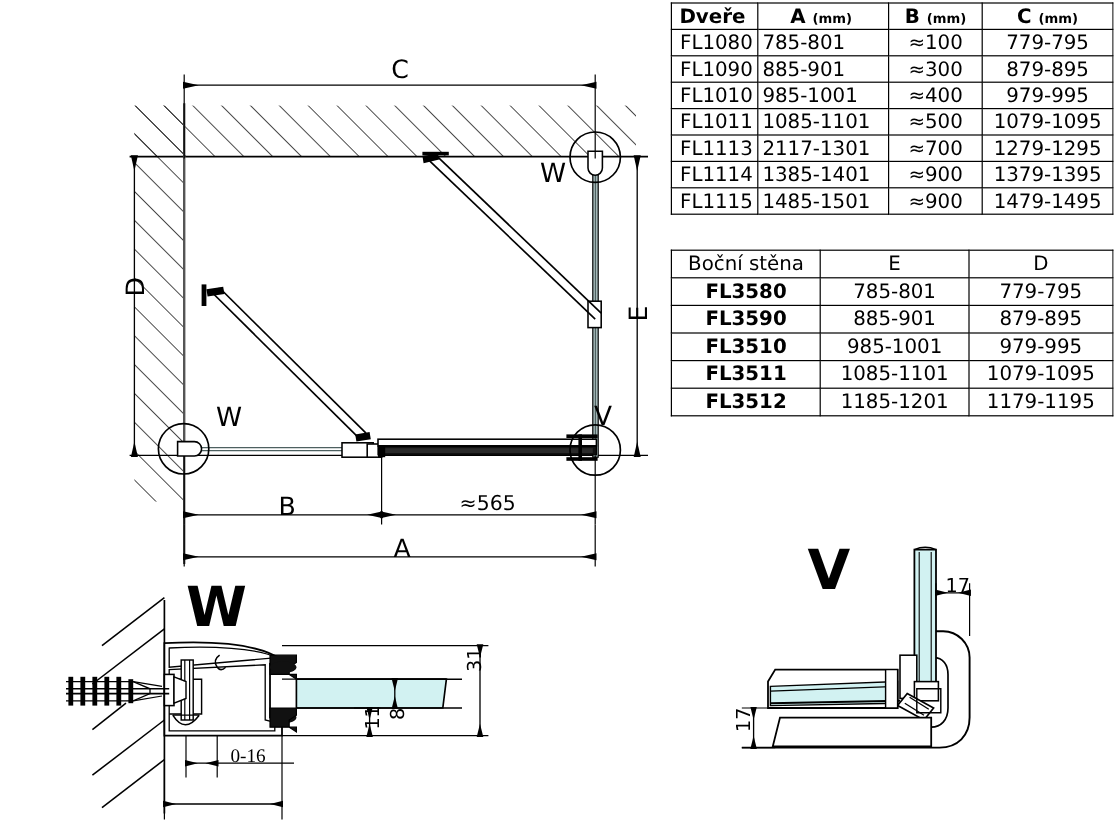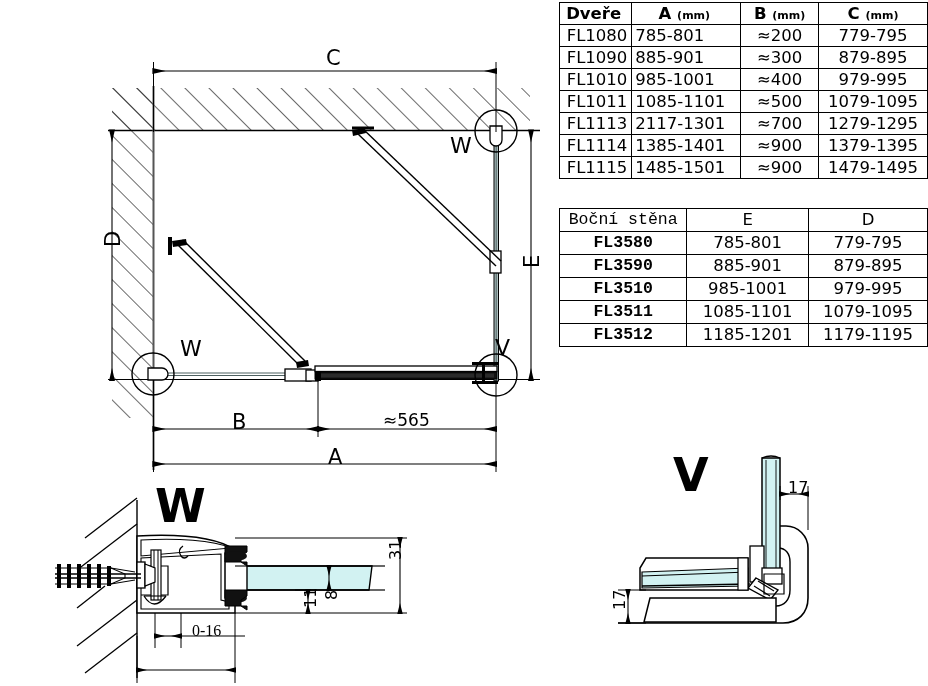--- a/index.html
+++ b/index.html
@@ -14,21 +14,21 @@
   #doors-table td{height:21px;}
   #doors-table td.c0{width:68px;text-align:right;padding-left:3px;}
   #doors-table td.c1{width:112px;text-align:left;padding-left:3px;}
   #doors-table td.c2{width:86px;}
   #doors-table td.c3{width:110px;}
   #doors-table thead td{font-weight:700;text-align:center;}
   #doors-table thead td.c0,#doors-table thead td.c1{text-align:center;padding-left:0;}
   .unit{font-size:11px;}
   #side-table{left:559px;top:208px;}
   #side-table td{height:22px;font-weight:bold;}
-  #side-table td.s0{width:123px;font-family:Liberation Mono, monospace;}
+  #side-table td.s0{width:123px;}
   #side-table td.s1{width:124px;font-weight:400;}
   #side-table td.s2{width:120px;font-weight:400;}
   #side-table thead td{font-weight:400;}
   .lbl{position:absolute;font-family:"DejaVu Sans",sans-serif;color:#000;
        white-space:nowrap;line-height:1;}
 </style>
 </head>
 <body>
 
 <div class="stage">
@@ -336,21 +336,21 @@
         <td class="c0"><span>Dveře</span></td>
         <td class="c1"><span>A</span> <span class="unit">(mm)</span></td>
         <td class="c2"><span>B</span> <span class="unit">(mm)</span></td>
         <td class="c3"><span>C</span> <span class="unit">(mm)</span></td>
       </tr>
     </thead>
     <tbody id="doors-body">
         <tr>
           <td class="c0">FL1080</td>
           <td class="c1">785-801</td>
-          <td class="c2">≈200</td>
+          <td class="c2">≈100</td>
           <td class="c3">779-795</td>
         </tr>
         <tr>
           <td class="c0">FL1090</td>
           <td class="c1">885-901</td>
           <td class="c2">≈300</td>
           <td class="c3">879-895</td>
         </tr>
         <tr>
           <td class="c0">FL1010</td>

